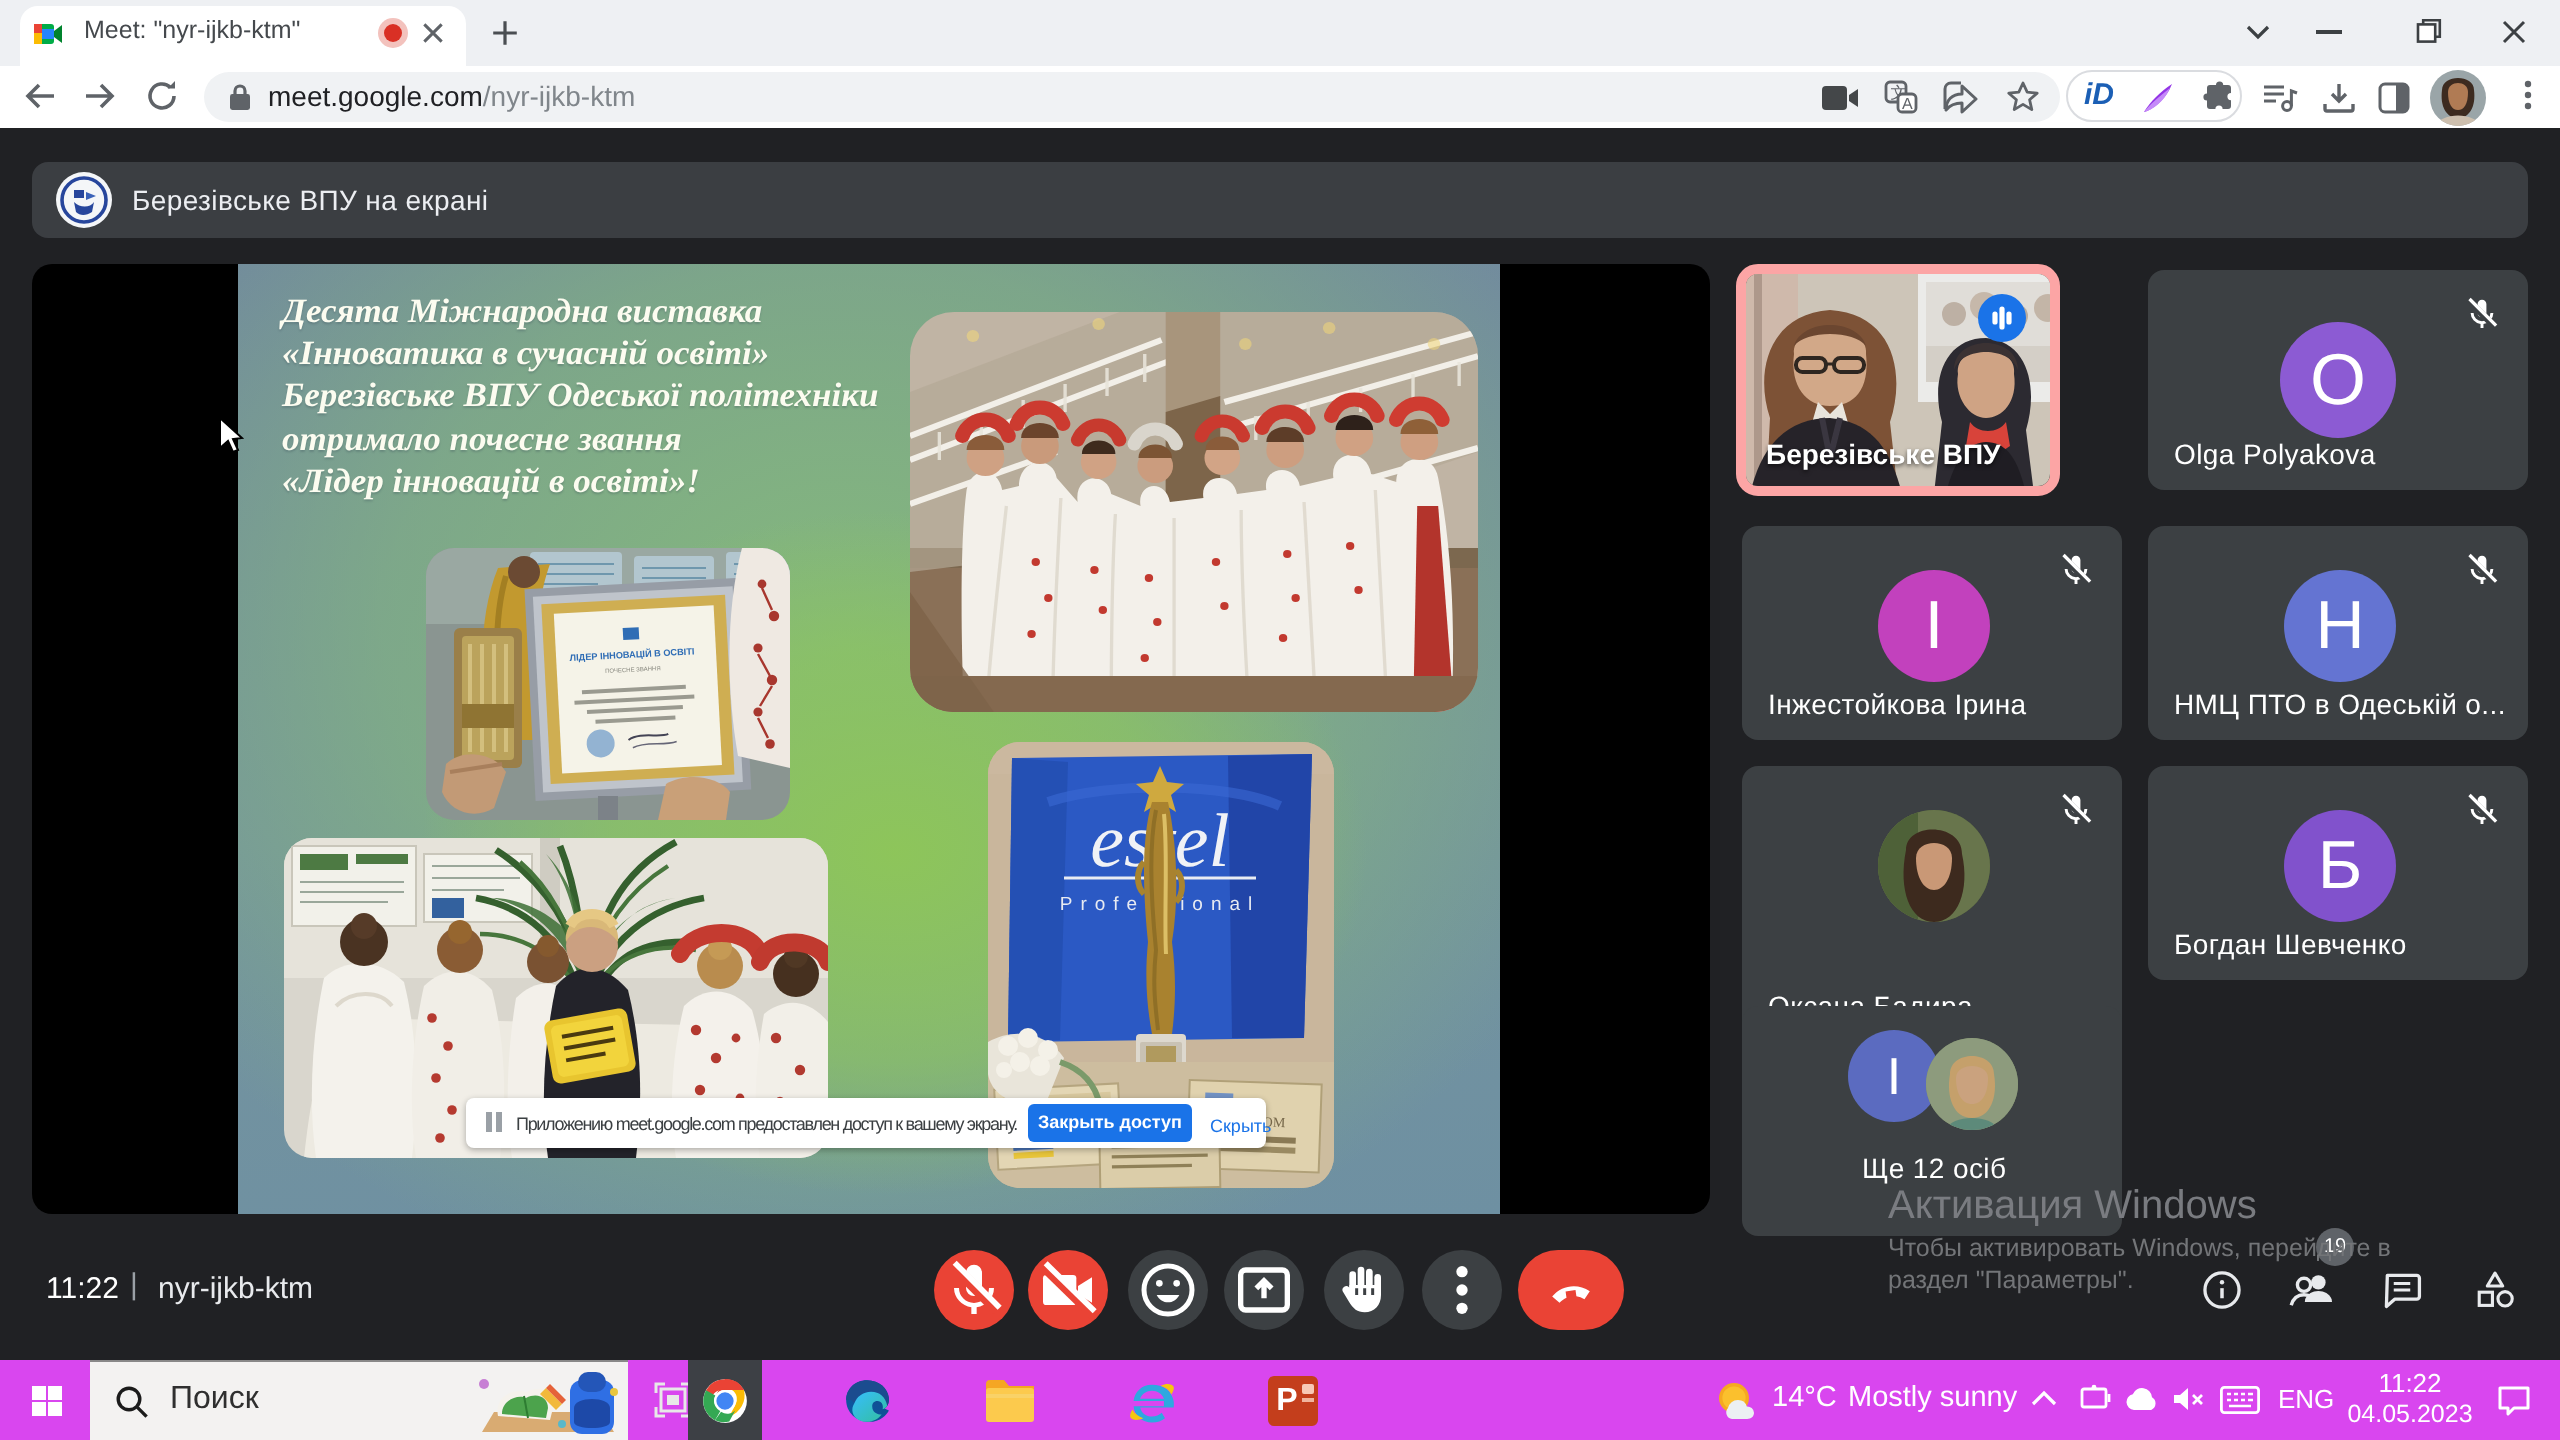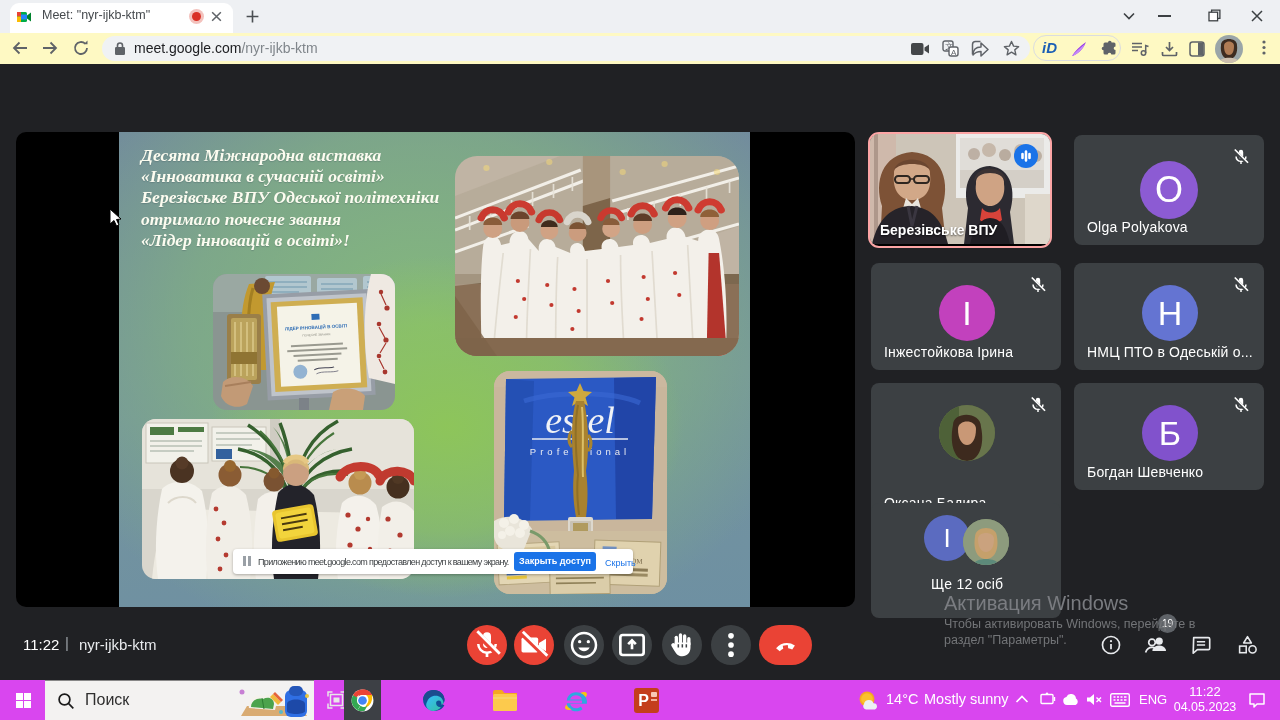--- a/index.html
+++ b/index.html
@@ -3,21 +3,21 @@
 <meta charset="utf-8">
 <style>
 * { margin:0; padding:0; box-sizing:border-box; }
 html,body { width:1280px; height:720px; overflow:hidden; }
 body { font-family:"Liberation Sans",sans-serif; background:#202124; position:relative; }
 .abs { position:absolute; }
 
 #tabstrip { left:0; top:0; width:1280px; height:33px; background:#eef0f3; }
 #tab { left:10px; top:3px; width:223px; height:30px; background:#fff; border-radius:9px 9px 0 0; }
 #tabtitle { left:42px; top:8px; font-size:12.5px; color:#45494d; }
-#navbar { left:0; top:33px; width:1280px; height:31px; background:#fef9c3; }
+#navbar { left:0; top:33px; width:1280px; height:31px; background:#ffffff; }
 #omnibox { left:102px; top:3px; width:928px; height:25px; background:#f0f2f4; border-radius:13px; }
 
 #meet { left:0; top:64px; width:1280px; height:616px; background:#202124; }
 #banner { left:16px; top:17px; width:1248px; height:38px; background:#3b3e42; border-radius:8px; }
 #mainvideo { left:16px; top:68px; width:839px; height:475px; background:#000; border-radius:10px; overflow:hidden;padding-left:28px; }
 #slide { left:103px; top:0; width:631px; height:475px;
   background:
     radial-gradient(ellipse 50% 48% at 52% 62%, rgba(142,198,88,.95) 0%, rgba(142,198,92,.6) 45%, rgba(142,198,96,0) 75%),
     radial-gradient(ellipse 73% 80% at 48% 40%, rgba(132,184,124,1) 0%, rgba(132,184,124,.6) 50%, rgba(132,184,124,0) 88%),
     linear-gradient(175deg, #71899e 0%, #75949e 55%, #6e90a2 100%);
@@ -125,20 +125,30 @@
         <path d="M9 11 C9 5 19 5 19 11 C19 17 17 20 14 20 C11 20 9 17 9 11Z" fill="#b07b54"></path>
         <path d="M3 28 C5 21 23 21 25 28Z" fill="#cdbfae"></path>
       </svg></div>
   <svg class="abs" style="left:1256px;top:6px" width="16" height="17" viewBox="0 0 16 17">
       <circle cx="8" cy="3" r="1.6" fill="#5f6368"></circle>
       <circle cx="8" cy="8.5" r="1.6" fill="#5f6368"></circle>
       <circle cx="8" cy="14" r="1.6" fill="#5f6368"></circle>
     </svg>
 </div>
 <div id="meet" class="abs">
+  <div id="banner" class="abs">
+    <div class="abs" style="left:12px;top:5px;width:28px;height:28px;border-radius:50%;background:#f4f6f8"></div>
+    <svg class="abs" style="left:12px;top:5px" width="28" height="28" viewBox="0 0 28 28">
+      <circle cx="14" cy="14" r="11" fill="none" stroke="#27469c" stroke-width="1.8"></circle>
+      <path d="M9 9 h5 v4 h-5z" fill="#27469c"></path>
+      <path d="M15 10 l5 2 -5 2z" fill="#3a62b8"></path>
+      <path d="M9 15 c3 3 8 3 10 0 l-1 5 c-3 2 -6 2 -8 0z" fill="#27469c"></path>
+    </svg>
+    <div class="abs" style="left:50px;top:11px;font-size:14px;font-weight:500;color:#eceef2;letter-spacing:.2px">Березівське ВПУ на екрані</div>
+  </div>
   <div id="mainvideo" class="abs">
     <div id="slide" class="abs">
       <div class="abs" style="left:22px;top:13px;white-space:nowrap;font-family:'Liberation Serif',serif;font-weight:700;font-style:italic;font-size:17px;line-height:21.2px;color:#fcfcf0;text-shadow:0 1px 1px rgba(60,80,90,.3);transform:scaleX(1.03);transform-origin:0 0">Десята Міжнародна виставка<br>«Інноватика в сучасній освіті»<br>Березівське ВПУ Одеської політехніки<br>отримало почесне звання<br>«Лідер інновацій в освіті»!</div>
 
       <svg class="abs" style="left:336px;top:24px;border-radius:22px" width="284" height="200" viewBox="0 0 271 200" preserveAspectRatio="none">
         <rect width="271" height="200" fill="#c0b4a4"></rect>
         <rect x="0" y="118" width="271" height="82" fill="#8a7057"></rect>
         <rect x="0" y="118" width="271" height="10" fill="#7c684f"></rect>
         <path d="M0 40 L100 0 L271 0 L271 70 L160 110 L0 130 Z" fill="#b4a896" opacity=".7"></path>
         <g stroke="#f2efe8" stroke-width="3" fill="none">
@@ -431,21 +441,21 @@
         <div class="abs" style="left:25px;top:8px;font-size:9px;letter-spacing:-.65px;color:#3c4043;white-space:nowrap">Приложению meet.google.com предоставлен доступ к вашему экрану.</div>
         <div class="abs" style="left:281px;top:3px;width:82px;height:19px;background:#1a73e8;border-radius:3px;color:#fff;font-size:9px;font-weight:700;text-align:center;line-height:19px;white-space:nowrap">Закрыть доступ</div>
         <div class="abs" style="left:372px;top:8.5px;font-size:9px;color:#1a73e8;">Скрыть</div>
       </div>
     </div>
     <svg class="abs" style="left:92px;top:76px" width="14" height="20" viewBox="0 0 14 20">
         <path d="M2 1 L2 16 L6 12.5 L8.5 18 L11 17 L8.5 11.5 L13 11Z" fill="#fff" stroke="#000" stroke-width="1"></path>
       </svg>
   </div>
 
-  <div class="abs" style="left:868px;top:68px;width:184px;height:116px;border:2px solid #fca5a5;border-radius:11px;background:#000;overflow:hidden">
+  <div class="abs" style="left:868px;top:68px;width:162px;height:116px;border:5px solid #fca5a5;border-radius:11px;background:#000;overflow:hidden">
     <svg width="190" height="110" viewBox="0 0 190 110" preserveAspectRatio="none">
       <rect width="190" height="110" fill="#cdc5b8"></rect>
       <rect x="0" y="0" width="26" height="110" fill="#cfb9ab"></rect>
       <rect x="4" y="0" width="4" height="110" fill="#ae988b"></rect>
       <rect x="86" y="0" width="96" height="64" fill="#ebebe9"></rect>
       <rect x="90" y="4" width="84" height="50" fill="#e0ddd8"></rect>
       <circle cx="104" cy="20" r="6" fill="#bdb0a4"></circle>
         <circle cx="119" cy="16" r="7" fill="#c6b8aa"></circle>
         <circle cx="135" cy="21" r="6" fill="#b9ac9f"></circle>
         <circle cx="151" cy="17" r="7" fill="#c3b5a7"></circle>

